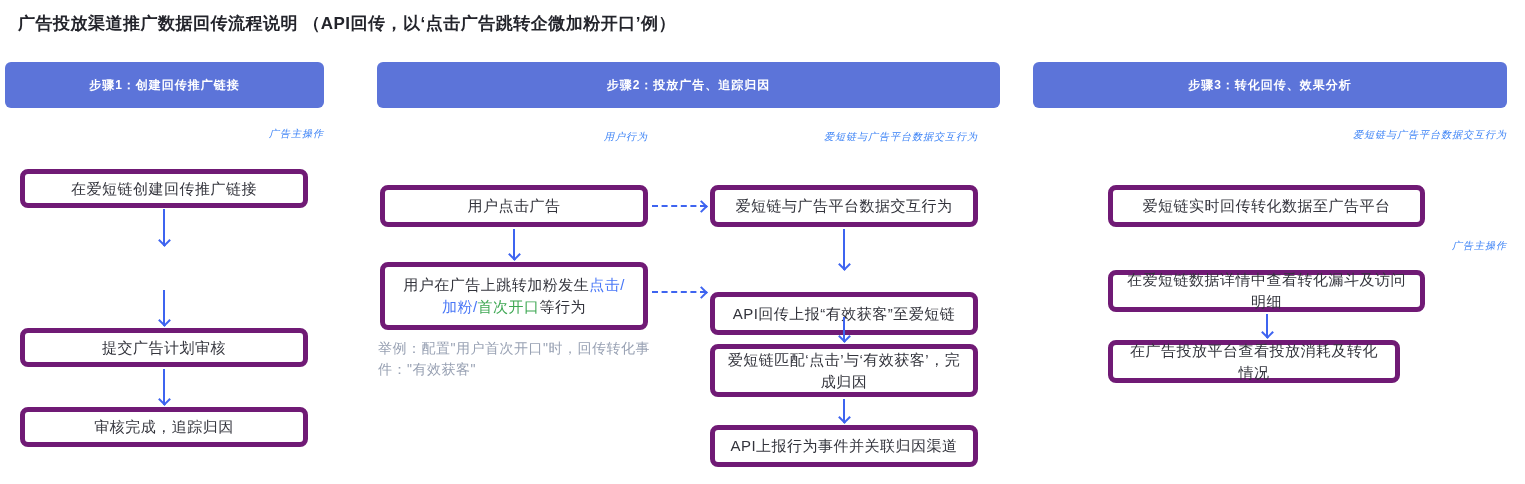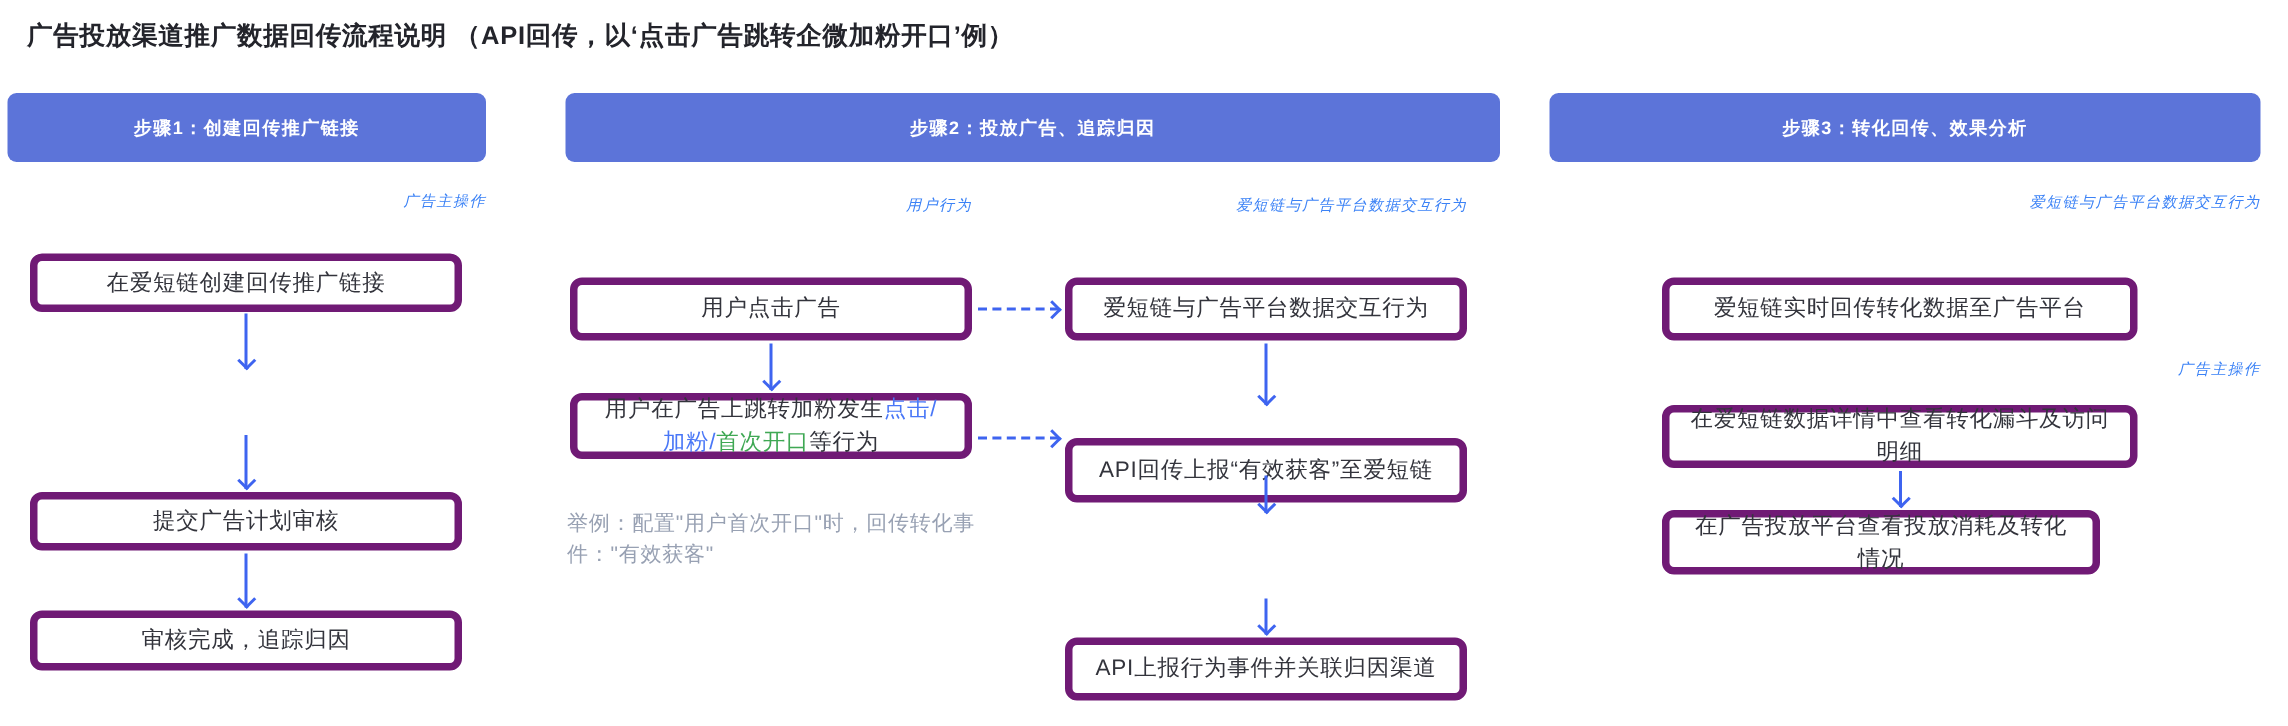--- a/index.html
+++ b/index.html
@@ -71,35 +71,36 @@
   <div class="box" style="left:20px;top:407px;width:288px;height:40px;">审核完成，追踪归因</div>
 
   <div class="step-bar" style="left:377px;top:62px;width:623px;">步骤2：投放广告、追踪归因</div>
 
   <div class="role-label" style="left:380px;top:130px;width:268px;">用户行为</div>
   <div class="role-label" style="left:710px;top:130px;width:268px;">爱短链与广告平台数据交互行为</div>
 
   <div class="box" style="left:380px;top:185px;width:268px;height:42px;">用户点击广告</div>
   <div class="v-arrow" style="left:513px;top:229px;height:31px;"></div>
 
-  <div class="box" style="left:380px;top:262px;width:268px;height:44px;">
+  <div class="box" style="left:380px;top:262px;width:268px;height:68px;">
     <div><span>用户在广告上跳转加粉发生</span><span class="t-blue">点击/加粉/</span><span class="t-green">首次开口</span><span>等行为</span></div>
   </div>
 
   <div class="note" style="left:378px;top:338px;width:296px;">举例：配置"用户首次开口"时，回传转化事件："有效获客"</div>
 
   <div class="h-arrow" style="left:652px;top:205px;width:54px;"></div>
   <div class="h-arrow" style="left:652px;top:291px;width:54px;"></div>
 
   <div class="box" style="left:710px;top:185px;width:268px;height:42px;">爱短链与广告平台数据交互行为</div>
   <div class="v-arrow" style="left:843px;top:229px;height:41px;"></div>
 
   <div class="box" style="left:710px;top:272px;width:268px;height:43px;margin-top:20px;">API回传上报“有效获客”至爱短链</div>
   <div class="v-arrow" style="left:843px;top:317px;height:25px;"></div>
 
+  <div class="box" style="left:710px;top:344px;width:268px;height:53px;">爱短链匹配‘点击’与‘有效获客’，完成归因</div>
   <div class="v-arrow" style="left:843px;top:399px;height:24px;"></div>
 
   <div class="box" style="left:710px;top:425px;width:268px;height:42px;">API上报行为事件并关联归因渠道</div>
 
   <div class="step-bar" style="left:1033px;top:62px;width:474px;">步骤3：转化回传、效果分析</div>
 
   <div class="role-label" style="left:1033px;top:128px;width:474px;">爱短链与广告平台数据交互行为</div>
 
   <div class="box" style="left:1108px;top:185px;width:317px;height:42px;">爱短链实时回传转化数据至广告平台</div>
 

